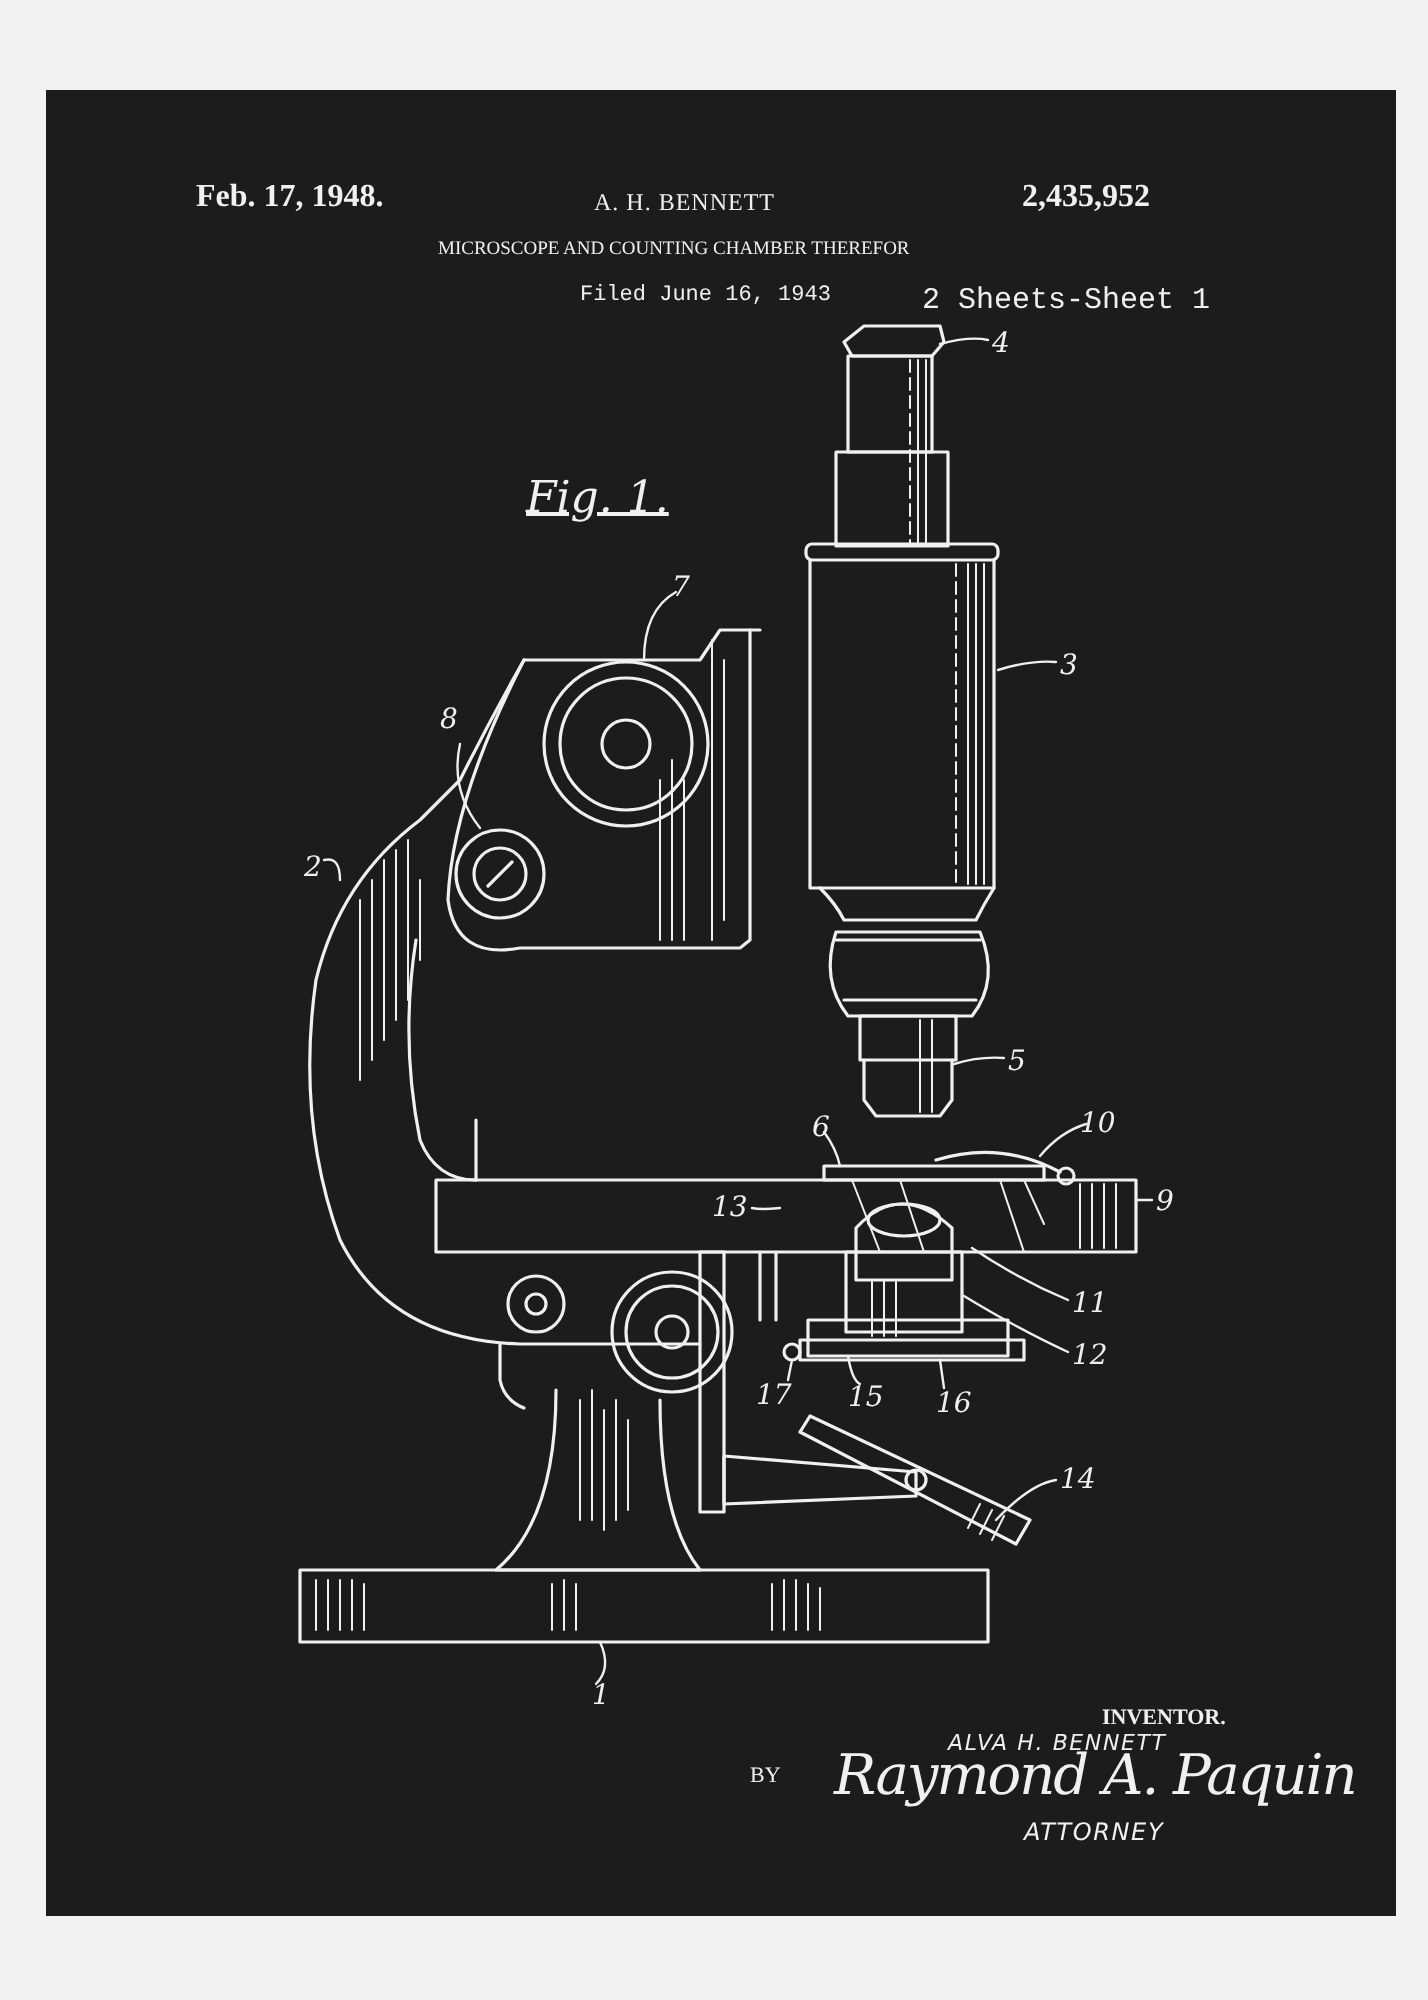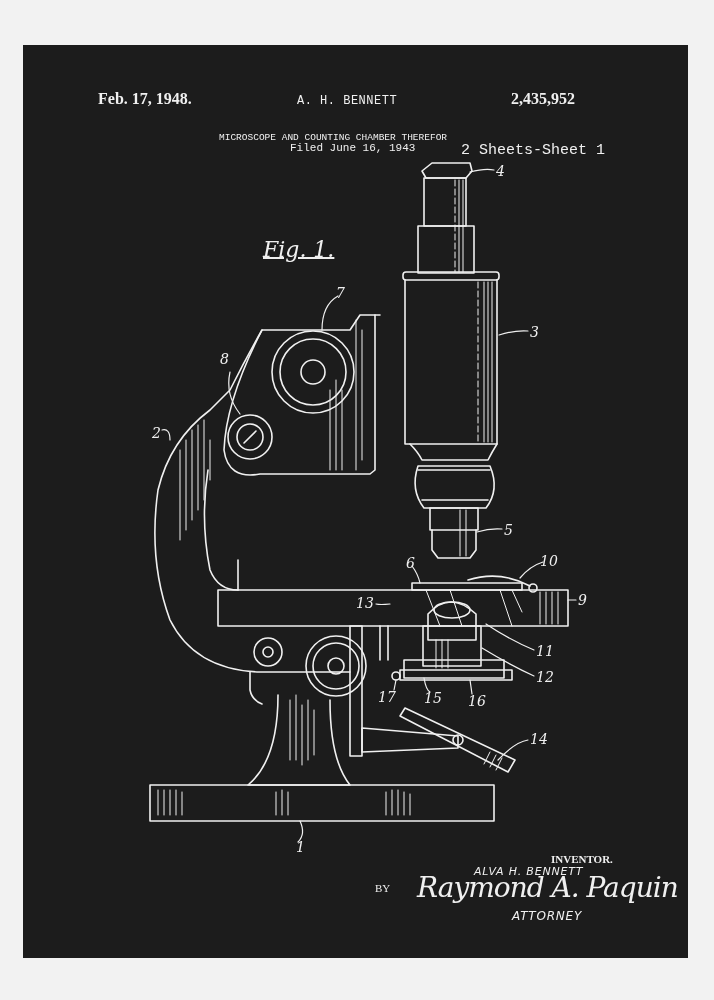--- a/index.html
+++ b/index.html
@@ -6,26 +6,27 @@
   body {
     width: 714px; height: 1000px;
     background: #f2f2f2;
     position: relative; overflow: hidden;
     font-family: "Liberation Serif", serif;
   }
   .poster {
     position: absolute; left: 23px; top: 45px;
     width: 665px; height: 913px;
     background: #1c1c1c;
+    padding-left: 10px;
   }
   .txt { position: absolute; color: #f0f0f0; white-space: nowrap; }
   .date { left: 75px; top: 45px; font-family: "Liberation Serif", serif; font-weight: bold; font-size: 16px; }
-  .inventor-head { left: 274px; top: 49px; font-family: Liberation Mono, monospace; font-size: 12px; letter-spacing: 0.5px; }
+  .inventor-head { left: 274px; top: 49px; font-family: Liberation Serif, serif; font-size: 12px; letter-spacing: 0.5px; }
   .patno { left: 488px; top: 45px; font-family: "Liberation Serif", serif; font-weight: bold; font-size: 16px; text-align: center; }
-  .title { left: 196px; top: 87px; font-family: Liberation Mono, monospace; font-size: 9.5px; }
+  .title { left: 196px; top: 75px; font-family: Liberation Serif, serif; font-size: 9.5px; }
   .filed { left: 267px; top: 97px; font-family: "Liberation Mono", monospace; font-size: 11px; }
   .sheets { left: 438px; top: 97px; font-family: "Liberation Mono", monospace; font-size: 15px; }
   .figlabel { left: 240px; top: 192px; font-family: "DejaVu Serif", serif; font-style: italic; font-size: 22px; text-decoration: underline; text-underline-offset: 0px; }
   .inv-cap { left: 528px; top: 808px; font-family: "Liberation Serif", serif; font-size: 11px; font-weight: bold; }
   .inv-name { left: 451px; top: 820px; font-family: "DejaVu Sans", sans-serif; font-style: italic; font-size: 11px; letter-spacing: 0.8px; }
   .by { left: 352px; top: 837px; font-family: "Liberation Serif", serif; font-size: 11px; }
   .signature { left: 366px; top: 826px; font-family: "DejaVu Serif", serif; font-style: italic; font-size: 28px; letter-spacing: -1px; margin-left: 28px; }
   .attorney { left: 489px; top: 864px; font-family: "DejaVu Sans", sans-serif; font-style: italic; font-size: 12px; letter-spacing: 0.8px; }
   svg.drawing { position: absolute; left: 0; top: 0; }
   .lbl { font-family: "DejaVu Serif", serif; font-style: italic; font-size: 14px; fill: #f0f0f0; }

